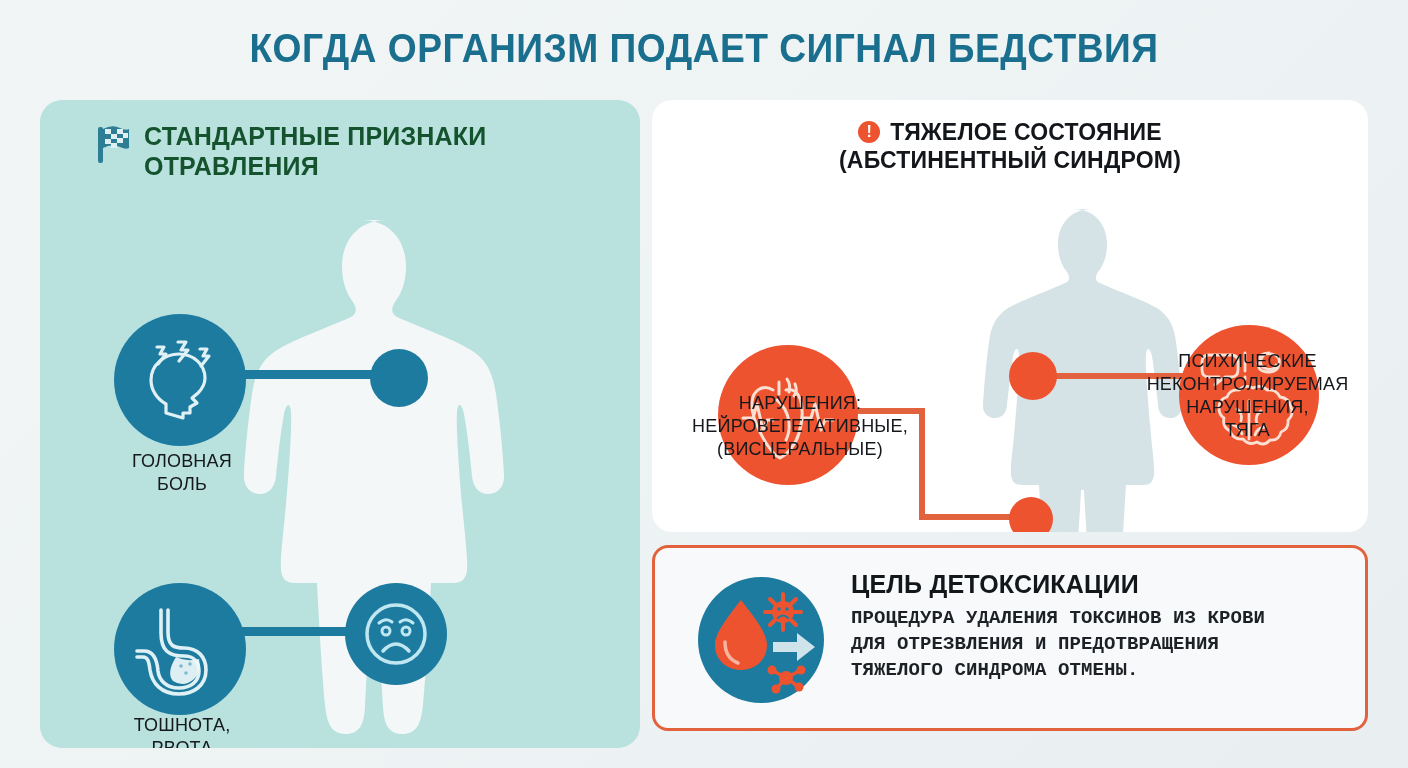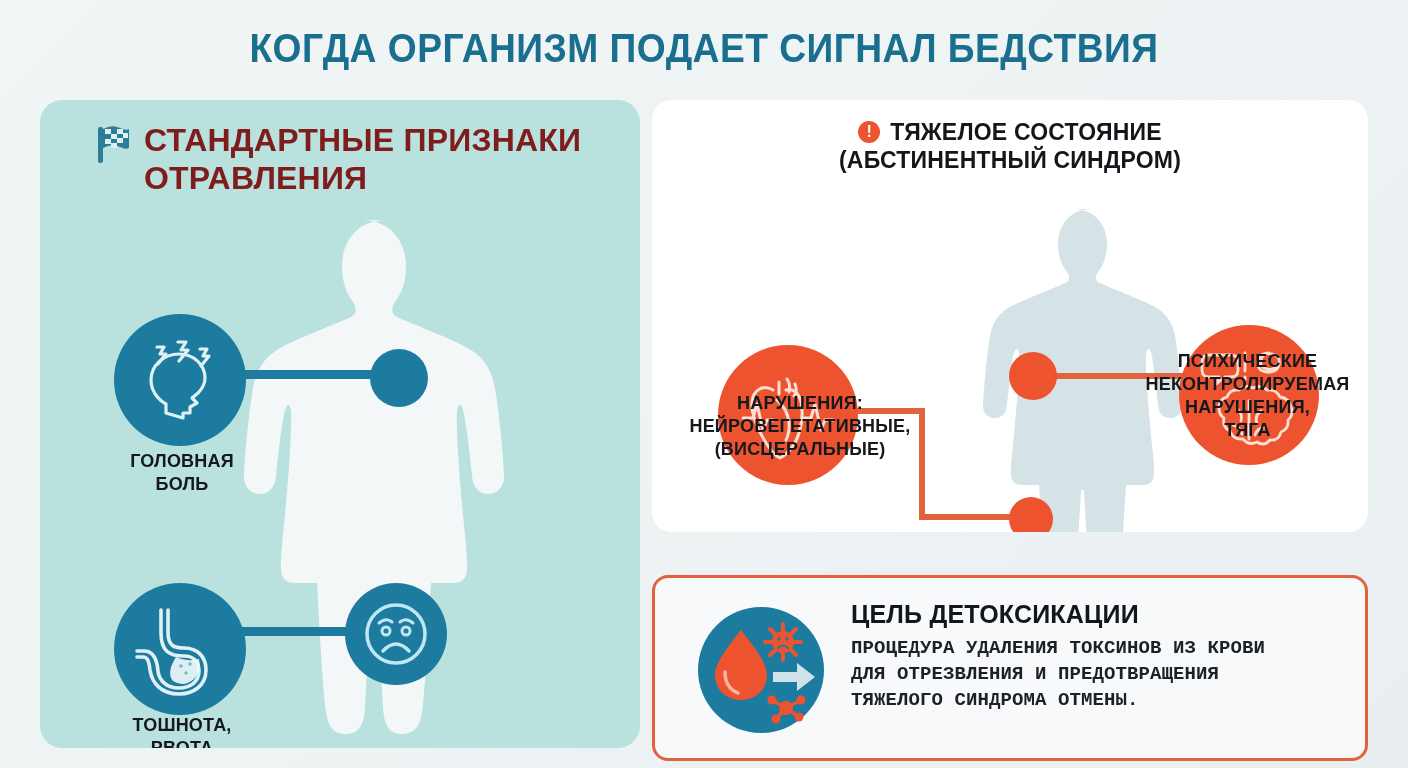--- a/index.html
+++ b/index.html
@@ -44,23 +44,23 @@
   .left-header {
     position: absolute;
     left: 56px;
     top: 22px;
     width: 500px;
     display: flex;
     align-items: flex-start;
     gap: 14px;
   }
   .left-header-text {
-    font-size: 32px;
-    font-weight: bold;
-    color: #7f1d1d;
+    font-size: 25px;
+    font-weight: bold;
+    color: #14532d;
     line-height: 1.18;
     letter-spacing: 0.2px;
   }
   .flag-icon { flex: 0 0 auto; margin-top: 2px; }
 
   
   .body-left {
     position: absolute;
     left: 196px;
     top: 114px;
@@ -78,21 +78,21 @@
   }
   .bubble-teal { background: #1d7ba0; }
   .bubble-orange { background: #ee5330; }
 
   .conn { position: absolute; }
 
   .cap-label {
     position: absolute;
     text-align: center;
     font-size: 18px;
-    font-weight: bold;
+    font-weight: normal;
     color: #15181c;
     line-height: 1.28;
     letter-spacing: 0.2px;
   }
 
   
   .head-bubble  { left: 74px;  top: 214px; width: 132px; height: 132px; }
   .stom-bubble  { left: 74px;  top: 483px; width: 132px; height: 132px; }
   .head-dot     { left: 330px; top: 249px; width: 58px;  height: 58px;  }
   .face-dot     { left: 305px; top: 483px; width: 102px; height: 102px; }
@@ -157,21 +157,21 @@
   .head-dot-r   { left: 357px; top: 252px; width: 48px;  height: 48px;  }
   .chest-dot-r  { left: 357px; top: 397px; width: 44px;  height: 44px;  }
 
   .lbl-heart { left: 8px;   top: 292px; width: 280px; }
   .lbl-brain { left: 478px; top: 250px; width: 235px; }
 
   
   .detox-card {
     position: absolute;
     left: 652px;
-    top: 575px;
+    top: 545px;
     width: 716px;
     height: 186px;
     background: #f7f9fa;
     border: 3px solid #e2623e;
     border-radius: 16px;
     box-sizing: border-box;
   }
   .detox-icon-wrap {
     position: absolute;
     left: 36px;

